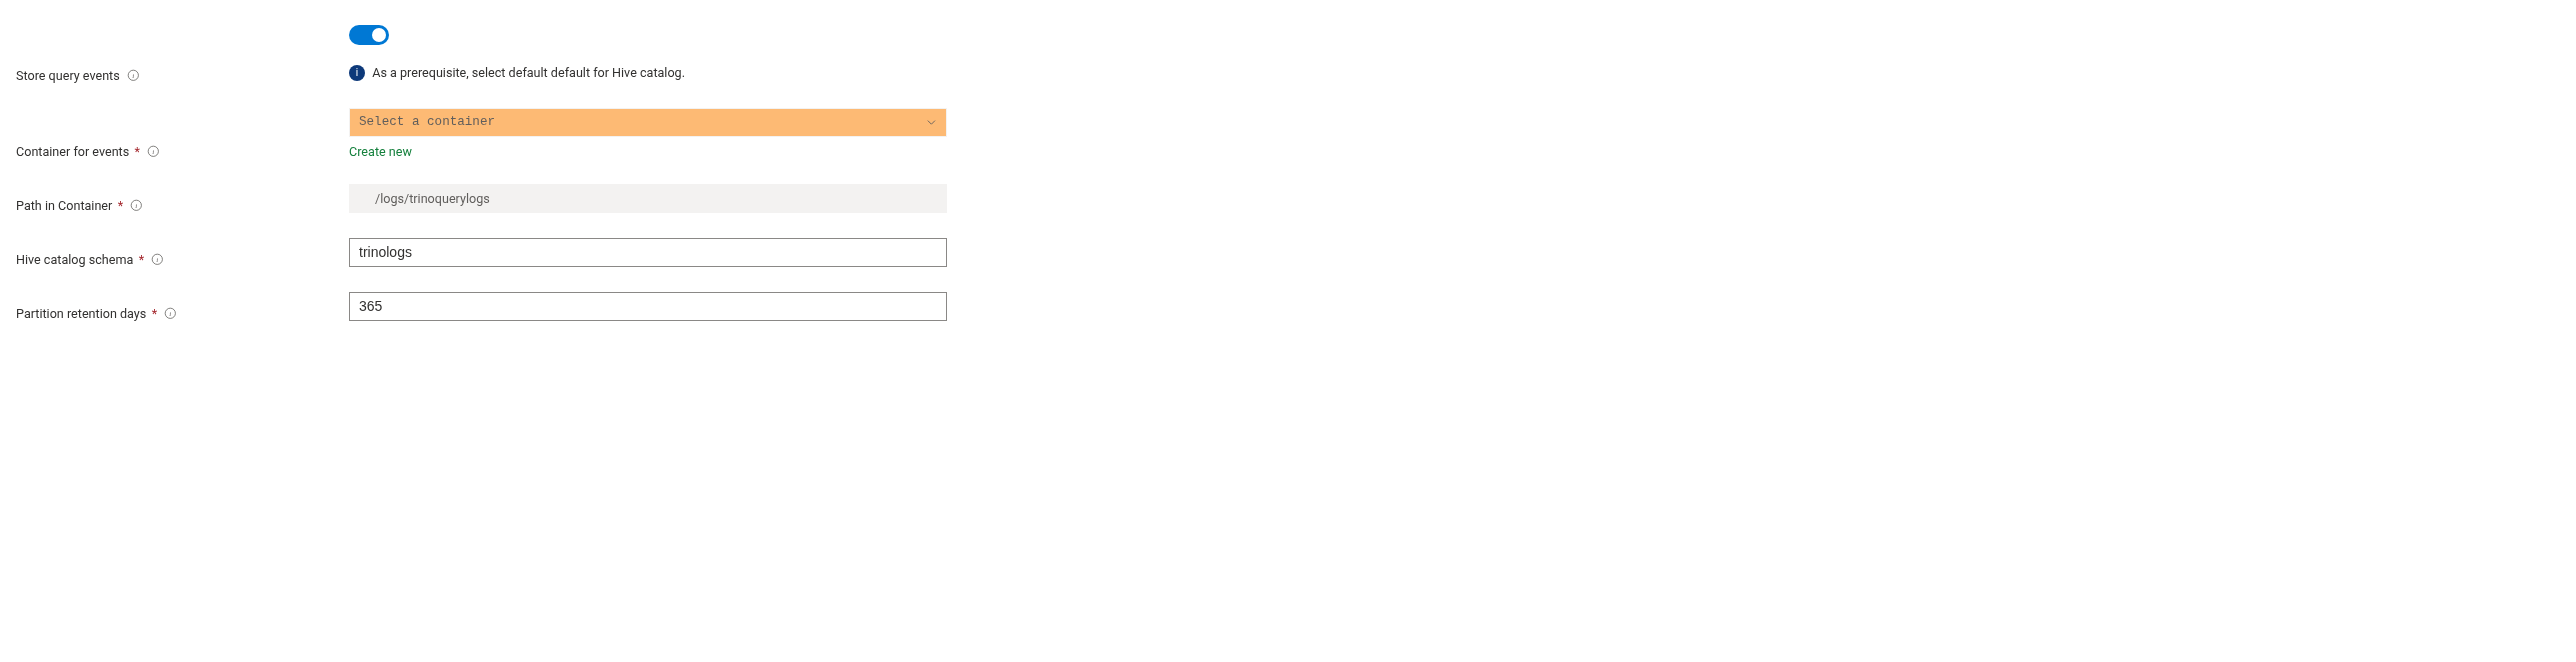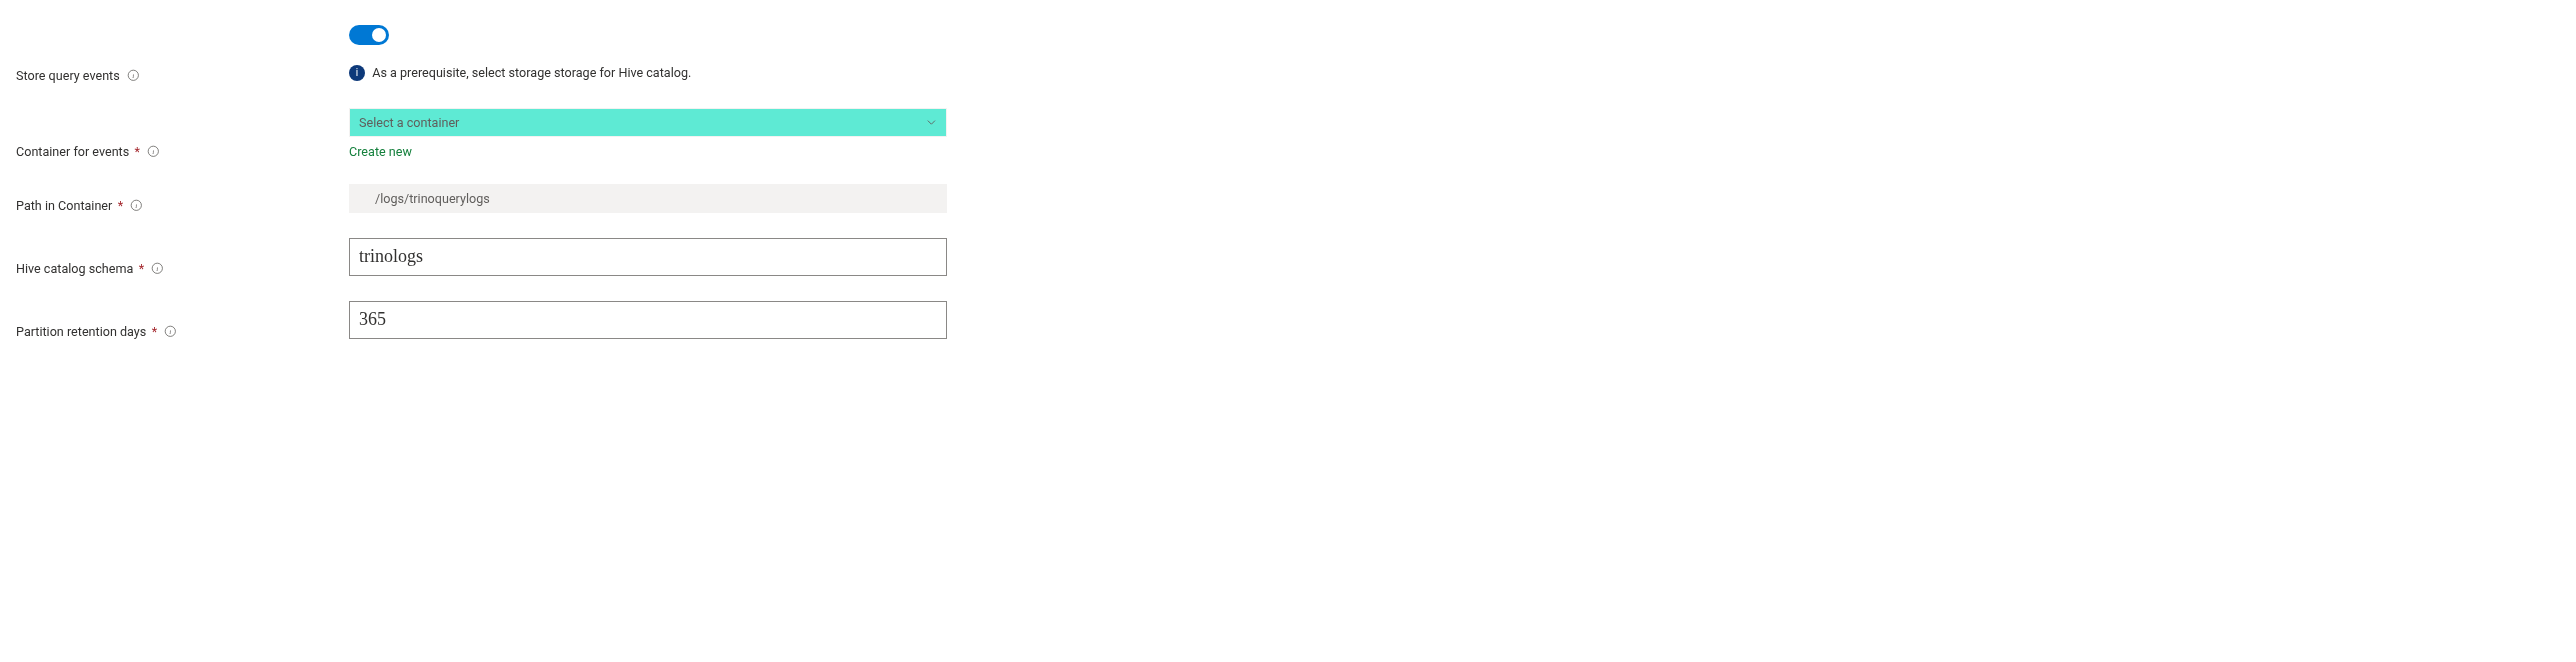--- a/index.html
+++ b/index.html
@@ -80,28 +80,29 @@
       display: flex;
       align-items: center;
       justify-content: center;
       flex-shrink: 0;
       font-style: normal;
     }
 
     .select-box {
       width: 100%;
       height: 29px;
-      background: #5eead4;
+      background: #fdba74;
       border: 0.9px solid #f3f2f1;
       display: flex;
       align-items: center;
       justify-content: space-between;
       padding: 0 9px;
       color: #605e5c;
       cursor: pointer;
+      font-family: Liberation Mono, monospace;
     }
     .chevron {
       display:inline-flex;
     }
 
     .link {
       color: #15803d;
       cursor: pointer;
       font-size: 12.6px;
     }
@@ -112,25 +113,25 @@
       background: #f3f2f1;
       border: 0.9px solid #f3f2f1;
       padding: 0 25px;
       color: #605e5c;
       display: flex;
       align-items: center;
     }
 
     input.txt {
       width: 100%;
-      height: 38px;
+      height: 29px;
       border: 0.9px solid #8a8886;
       padding: 0 9px;
-      font-family: Liberation Serif, serif;
-      font-size: 18px;
+      font-family: Liberation Sans, sans-serif;
+      font-size: 14px;
       color: #323130;
       background: #ffffff;
     }
 
     .row-gap-lg { margin-bottom: 25px; }
   </style>
 </head>
 <body>
 
 <div class="form-row row-gap-lg">
@@ -142,21 +143,21 @@
           <text x="8" y="11.5" text-anchor="middle" font-size="9" fill="#605e5c" font-family="Georgia,serif" font-style="italic">i</text>
         </svg>
     </span>
   </div>
   <div class="control-col">
     <div class="toggle">
       <div class="thumb"></div>
     </div>
     <div class="note-row">
       <span class="note-badge">i</span>
-      <span>As a prerequisite, select storage storage for Hive catalog.</span>
+      <span>As a prerequisite, select default default for Hive catalog.</span>
     </div>
   </div>
 </div>
 
 <div class="form-row row-gap-lg">
   <div class="label-col">
     <span>Container for events</span>
     <span class="required-star">*</span>
     <span class="info-icon">
       <svg width="12.6" height="12.6" viewBox="0 0 16 16" style="font-size:14px">

